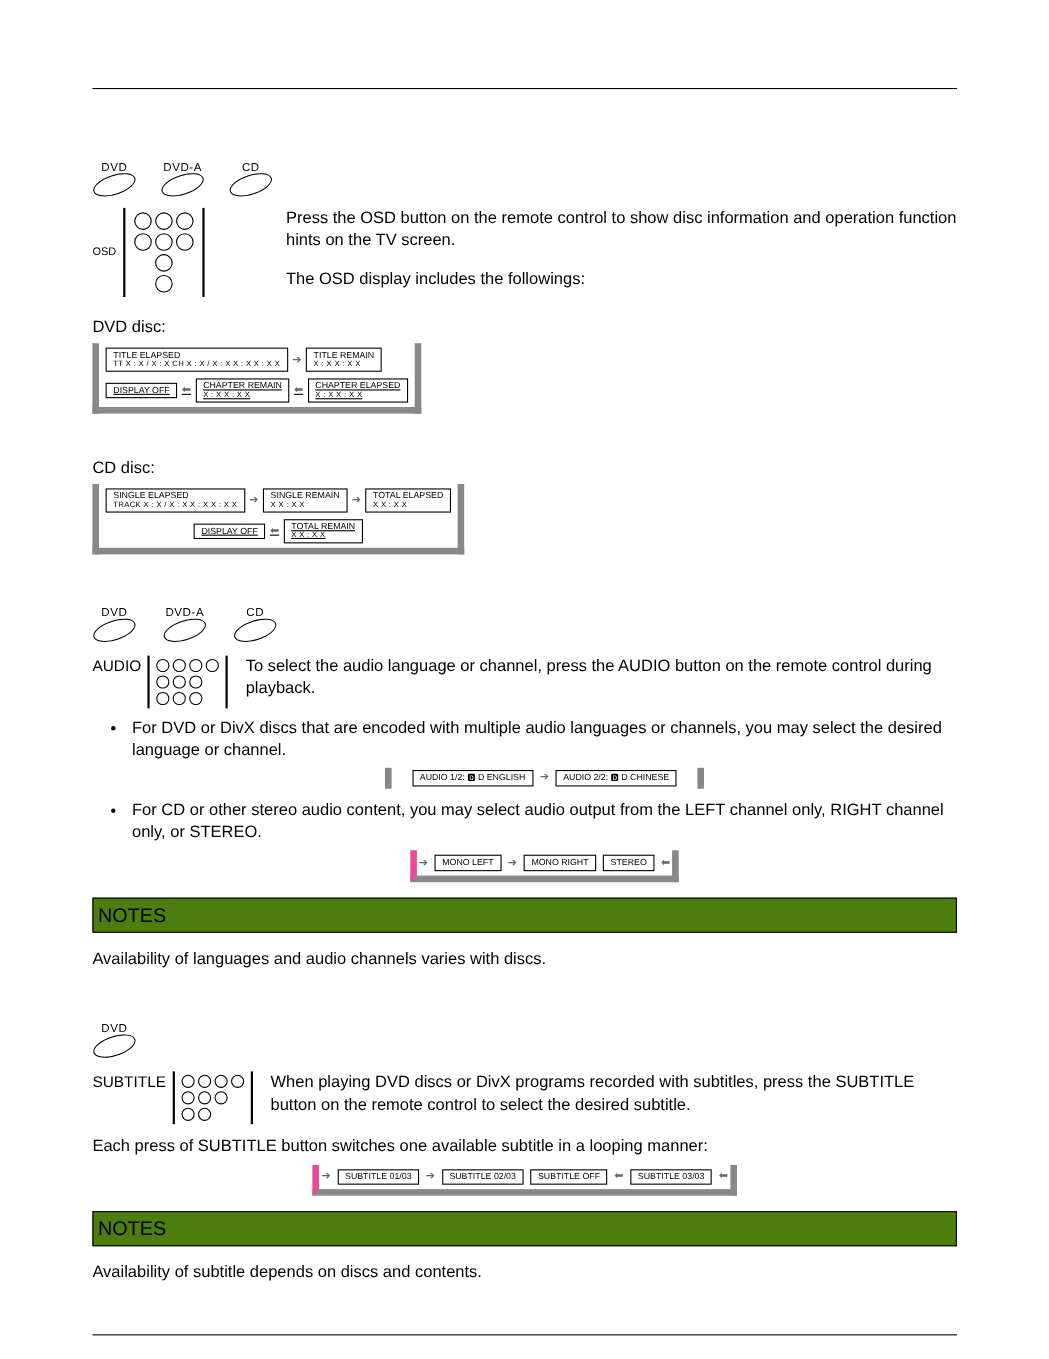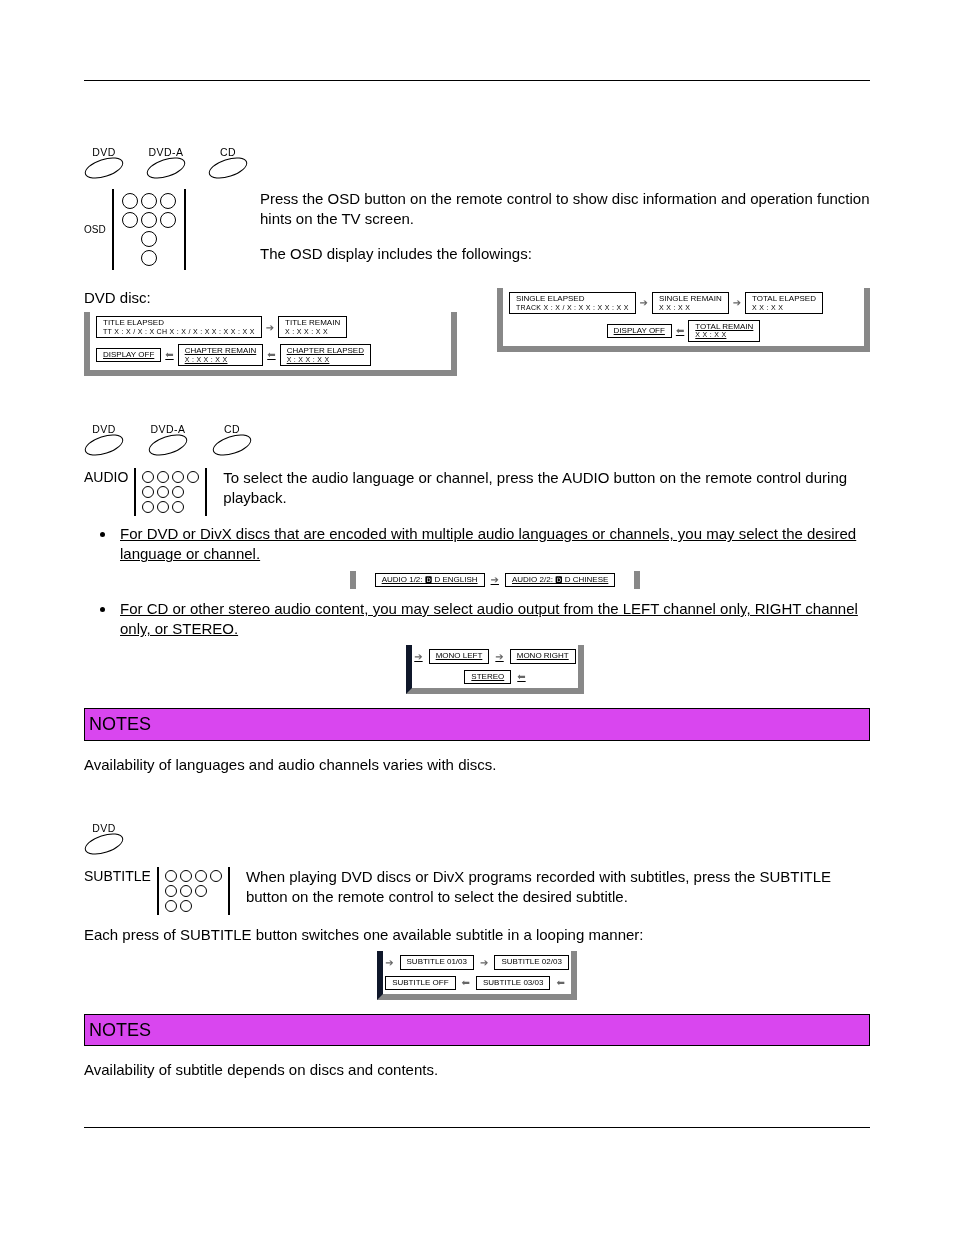--- a/index.html
+++ b/index.html
@@ -78,20 +78,21 @@
   }
   .text-col { flex: 1; }
 
   
   .flow-pair {
     display: flex;
     gap: 40px;
     margin-top: 18px;
     font-size: 8.5px;
     align-items: flex-start;
+    flex-direction: column;
   }
   .flow-col { flex: 1; }
   .flow-title { font-size: 15px; margin-bottom: 4px; }
   .flow {
     position: relative;
     border-left: 6px solid #888;
     border-right: 6px solid #888;
     border-bottom: 6px solid #888;
     padding: 4px 6px 4px 6px;
   }
@@ -149,42 +150,41 @@
     box-sizing: border-box;
   }
 
   ul.doclist {
     margin: 8px 0 0 32px;
     padding: 0;
   }
   ul.doclist > li {
     margin: 6px 0 10px 0;
     padding-left: 4px;
-    text-decoration: underline;
   }
 
   .center-flow {
     display: flex;
     justify-content: center;
     margin: 6px 0 0 0;
     font-size: 8px;
   }
   .mini-flow {
-    border-left: 6px solid #0f172a;
+    border-left: 6px solid #ec4899;
     border-right: 6px solid #888;
     border-bottom: 6px solid #888;
     padding: 4px 2px;
     display: inline-flex;
-    flex-direction: column;
+    flex-direction: row;
     gap: 6px;
   }
   .mini-flow .row { display: flex; align-items: center; gap: 6px; }
 
   .notes-bar {
-    background: #d946ef;
+    background: #4d7c0f;
     border: 1px solid #000;
     padding: 3px 4px;
     font-size: 18px;
     margin-top: 14px;
   }
   .notes-text { margin-top: 14px; }
 
   .section-gap-lg { height: 46px; }
   .section-gap-md { height: 26px; }
 
@@ -259,20 +259,21 @@
           <span class="arrow-l"></span>
           <span class="state-box">
             <span>CHAPTER ELAPSED</span>
             <span class="sub">X : X X : X X</span>
           </span>
         </div>
       </div>
     </div>
 
     <div class="flow-col">
+      <div class="flow-title">CD disc:</div>
       <div class="flow">
         <div class="flow-line">
           <span class="state-box">
             <span>SINGLE ELAPSED</span>
             <span class="sub">TRACK X : X / X : X  X : X X : X X</span>
           </span>
           <span class="arrow-r"></span>
           <span class="state-box">
             <span>SINGLE REMAIN</span>
             <span class="sub">X X : X X</span>

